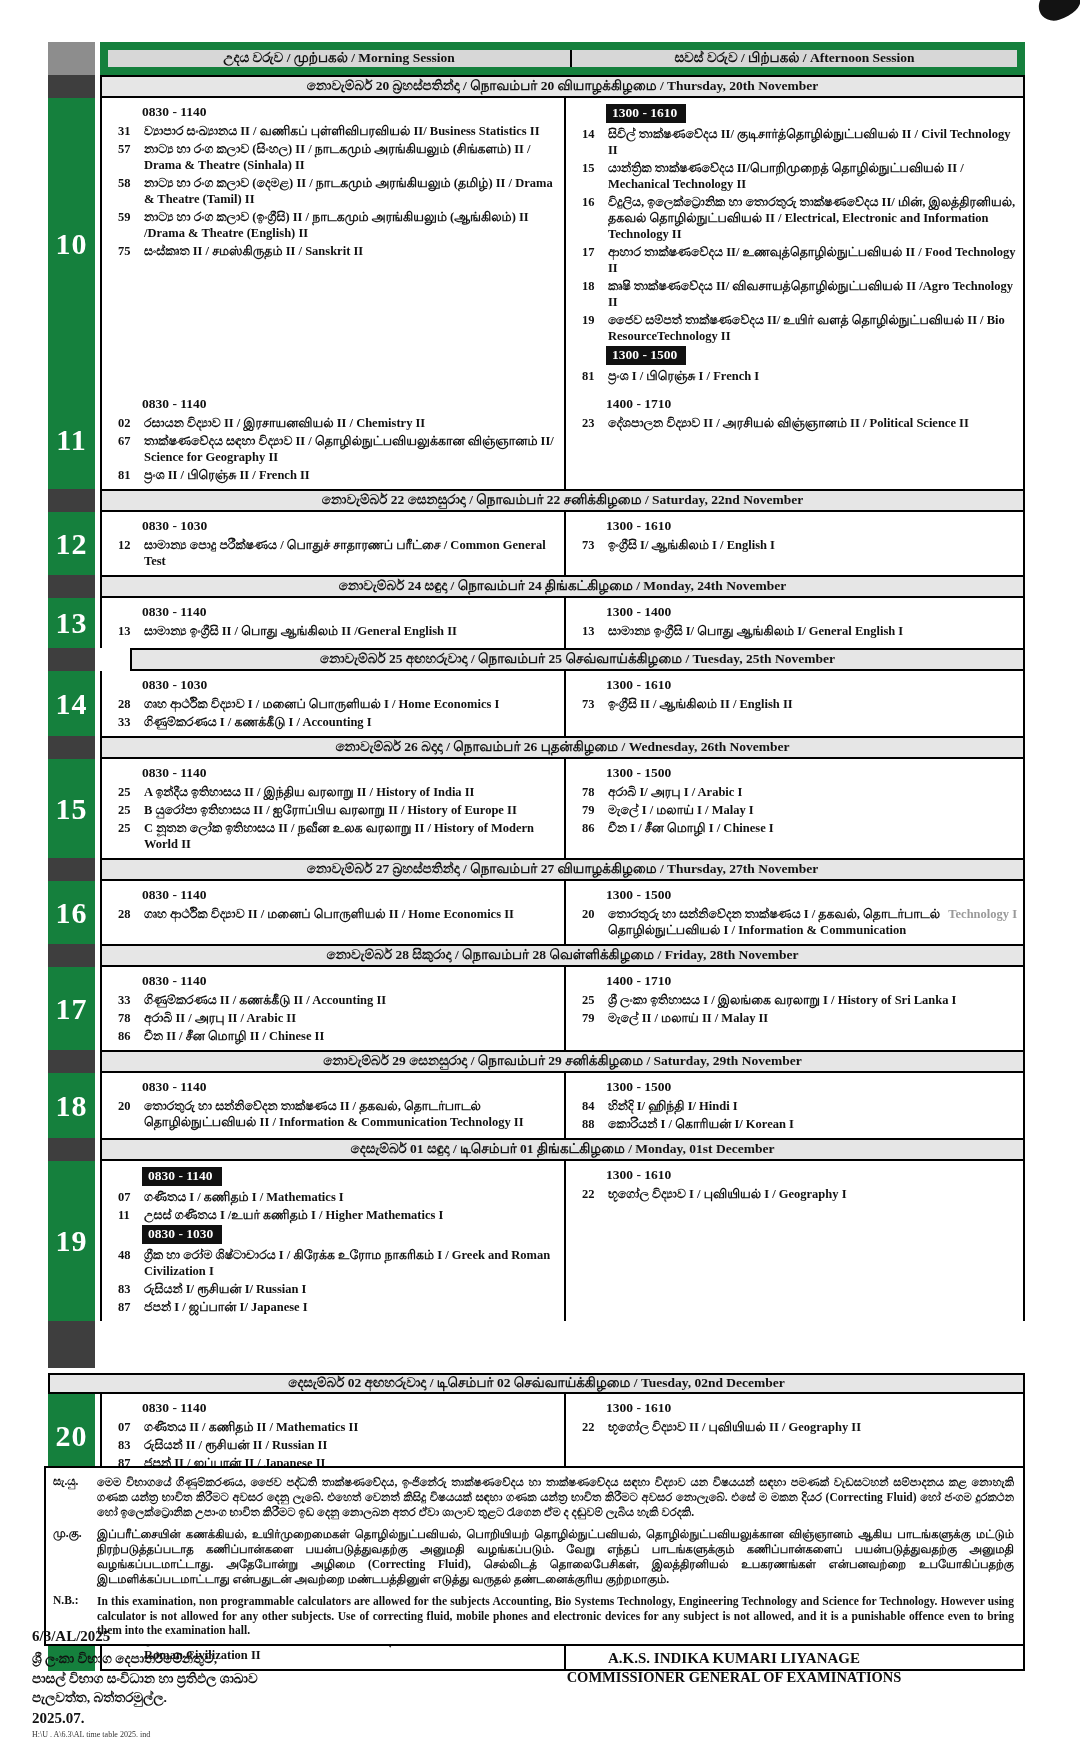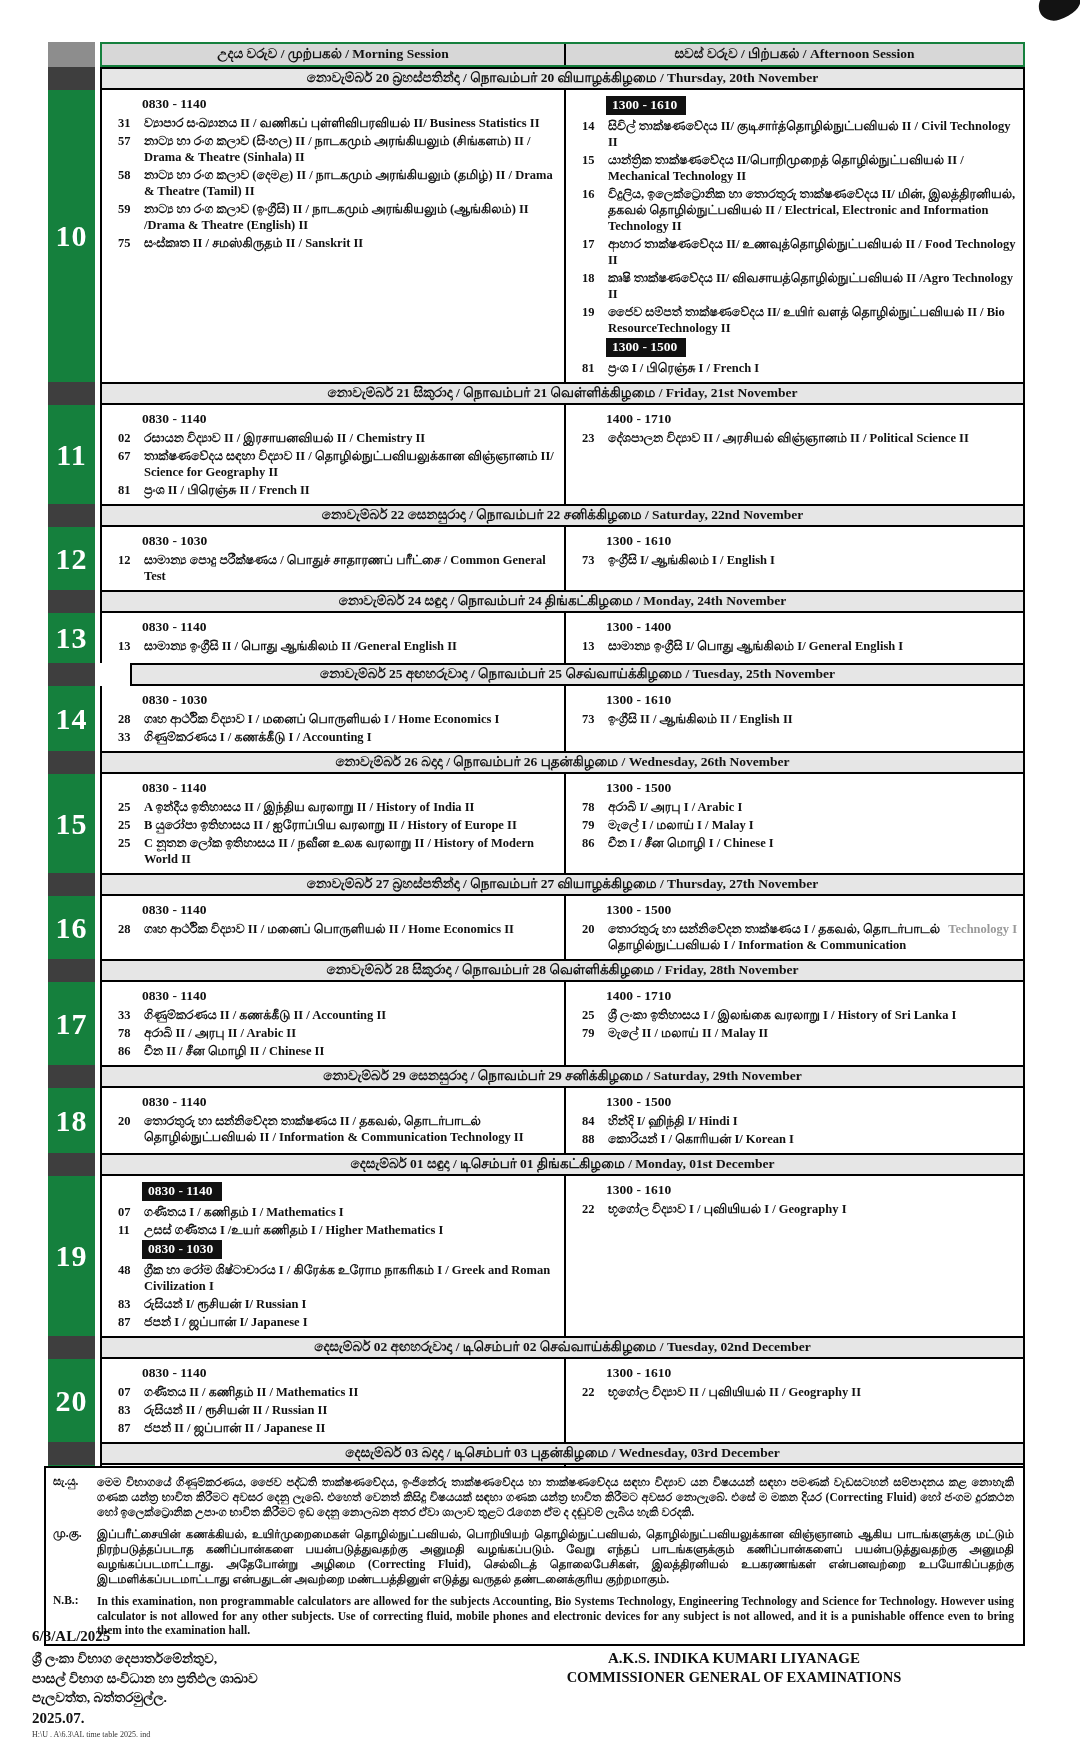--- a/index.html
+++ b/index.html
@@ -8,21 +8,21 @@
   #corner-mark{position:absolute;top:-13px;left:1038px;width:42px;height:32px;background:#131313;
         border-radius:52% 48% 62% 38%/55% 60% 40% 45%;transform:rotate(-18deg);}
   #timetable{position:absolute;left:48px;top:42px;width:977px;}
   .trow{display:flex;align-items:stretch;}
   .strip{width:47px;flex:0 0 47px;display:flex;align-items:center;justify-content:center;}
   .strip-top{background:#8d8d8d;}
   .strip-band{background:#3e3e3e;}
   .strip-num{background:#15803d;color:#fff;font-weight:bold;font-size:30px;letter-spacing:1px;}
   .gap{width:5px;flex:0 0 5px;background:#fff;}
   .main{flex:1;display:flex;box-sizing:border-box;border-left:2px solid #000;border-right:2px solid #000;background:#fff;}
-  .main.mh{border:2px solid #15803d;background:#d7d7d7;}
+  .main.mh{border:8px solid #15803d;background:#d7d7d7;}
   .hcell{flex:0 0 464px;display:flex;align-items:center;justify-content:center;
          font-weight:bold;font-size:13.5px;border-right:2px solid #000;box-sizing:border-box;}
   .hcell.ac{flex:1;border-right:none;}
   .main.mband{border-top:2px solid #000;border-bottom:2px solid #000;background:#e6e6e6;
         align-items:center;justify-content:center;font-weight:bold;font-size:13.5px;}
   .main.mlast{border-bottom:2px solid #000;}
   .sesscell{flex:0 0 464px;box-sizing:border-box;border-right:2px solid #000;padding:4px 6px 4px 16px;}
   .sesscell.pm{flex:1;border-right:none;}
   .timeline{font-weight:bold;font-size:13.5px;margin:2px 0 3px 24px;}
   .timeline .hl{background:#111;color:#fff;display:inline-block;padding:1px 9px 2px 6px;}
@@ -120,25 +120,20 @@
               <span class="stext">ජෛව සම්පත් තාක්ෂණවේදය II/ உயிர் வளத் தொழில்நுட்பவியல் II / Bio ResourceTechnology II</span>
             </div>
             <div class="timeline"><span class="hl">1300 - 1500</span></div>
             <div class="subj">
               <span class="scode">81</span>
               <span class="stext">ප්‍රංශ  I / பிரெஞ்சு I / French I</span>
             </div>
           </div>
         </div>
       </div>
-      <div class="trow" style="min-height: 23px;">
-        <div class="strip strip-band"></div>
-        <div class="gap"></div>
-        <div class="main mband">නොවැම්බර් 21 සිකුරාදා / நொவம்பர்  21  வெள்ளிக்கிழமை /  Friday, 21st  November</div>
-      </div>
       <div class="trow" style="min-height: 89px;">
         <div class="strip strip-num">11</div>
         <div class="gap"></div>
         <div class="main">
           <div class="sesscell">
             <div class="timeline"><span>0830 - 1140</span></div>
             <div class="subj">
               <span class="scode">02</span>
               <span class="stext">රසායන විද්‍යාව  II / இரசாயனவியல் II / Chemistry II</span>
             </div>
@@ -407,21 +402,21 @@
           </div>
           <div class="sesscell pm">
             <div class="timeline"><span>1300 - 1610</span></div>
             <div class="subj">
               <span class="scode">22</span>
               <span class="stext">භූගෝල විද්‍යාව  I / புவியியல் I / Geography I</span>
             </div>
           </div>
         </div>
       </div>
-      <div class="trow" style="min-height: 23px;">
+      <div class="trow" style="min-height: 23px; flex-direction: column;">
         <div class="strip strip-band"></div>
         <div class="gap"></div>
         <div class="main mband">දෙසැම්බර් 02 අඟහරුවාදා / டிசெம்பர்  02  செவ்வாய்க்கிழமை  / Tuesday,  02nd  December</div>
       </div>
       <div class="trow" style="min-height: 69px;">
         <div class="strip strip-num">20</div>
         <div class="gap"></div>
         <div class="main">
           <div class="sesscell">
             <div class="timeline"><span>0830 - 1140</span></div>

